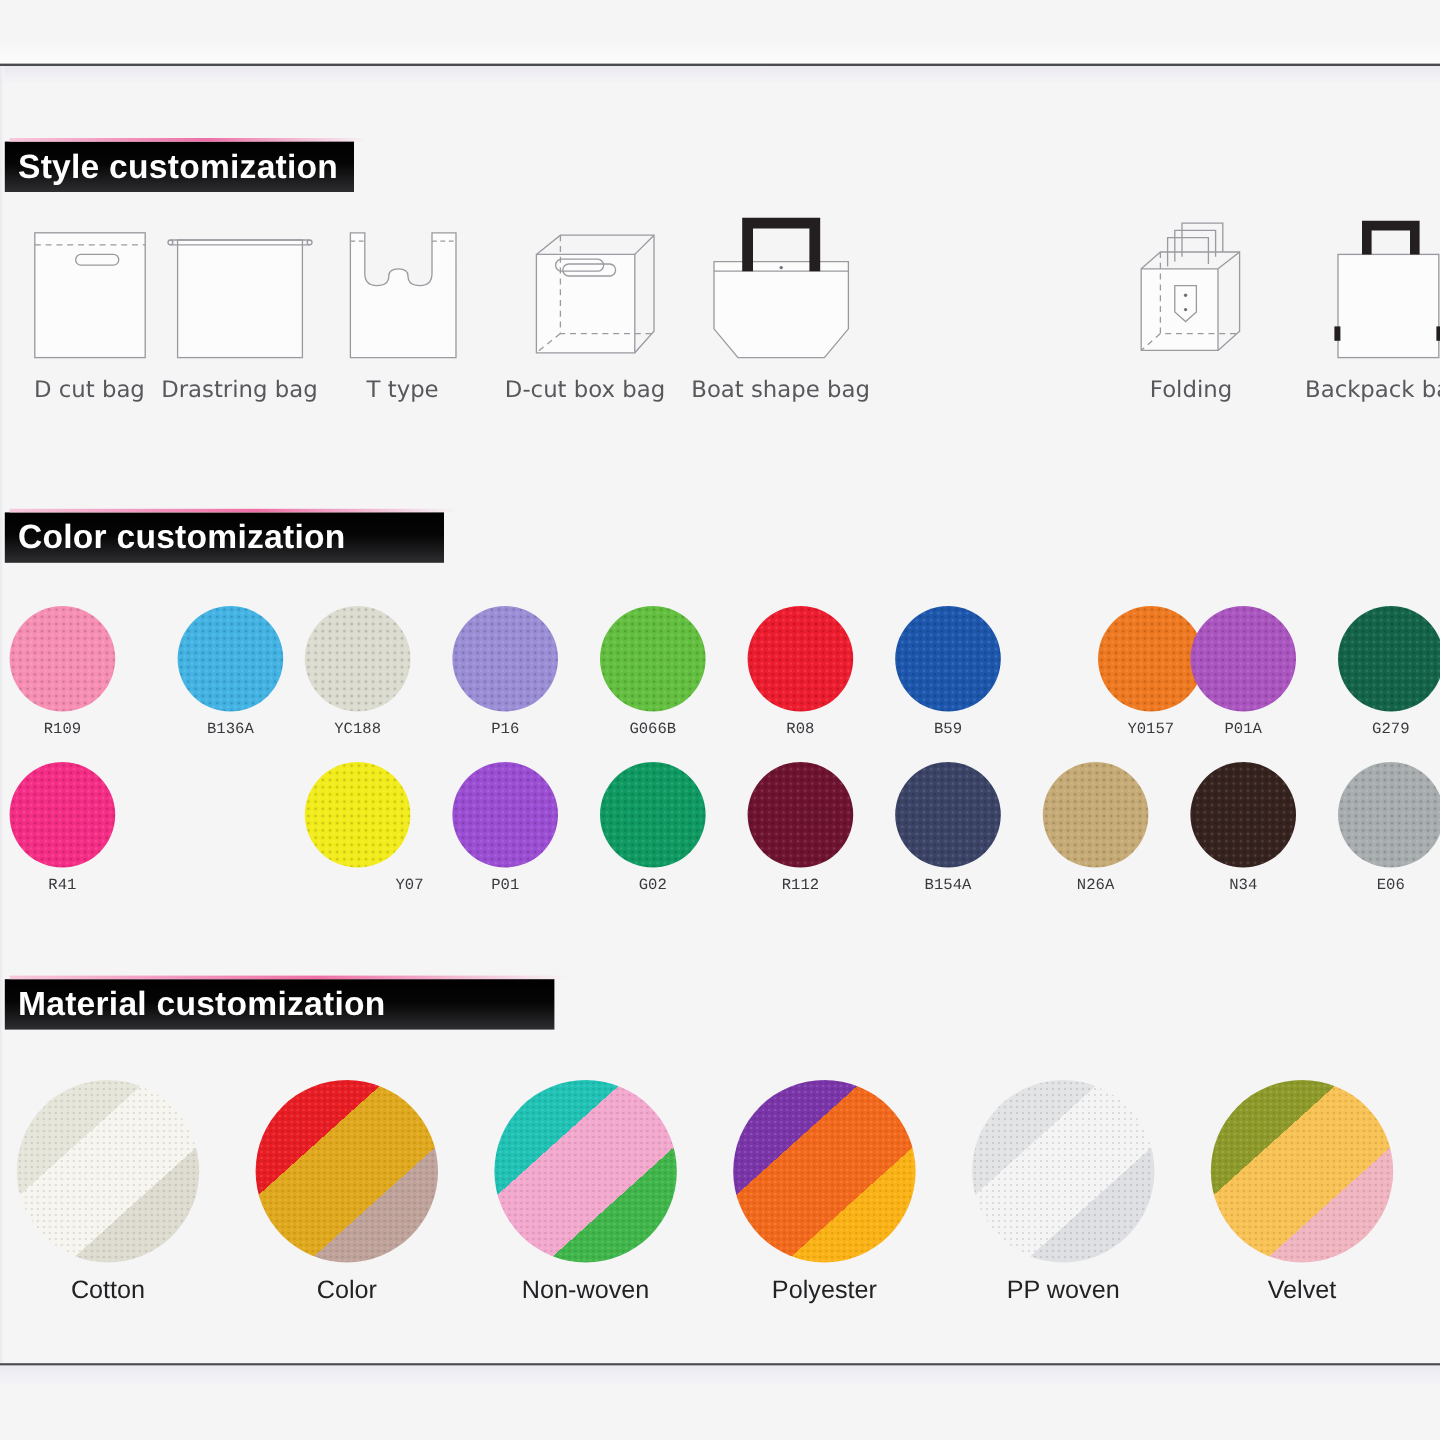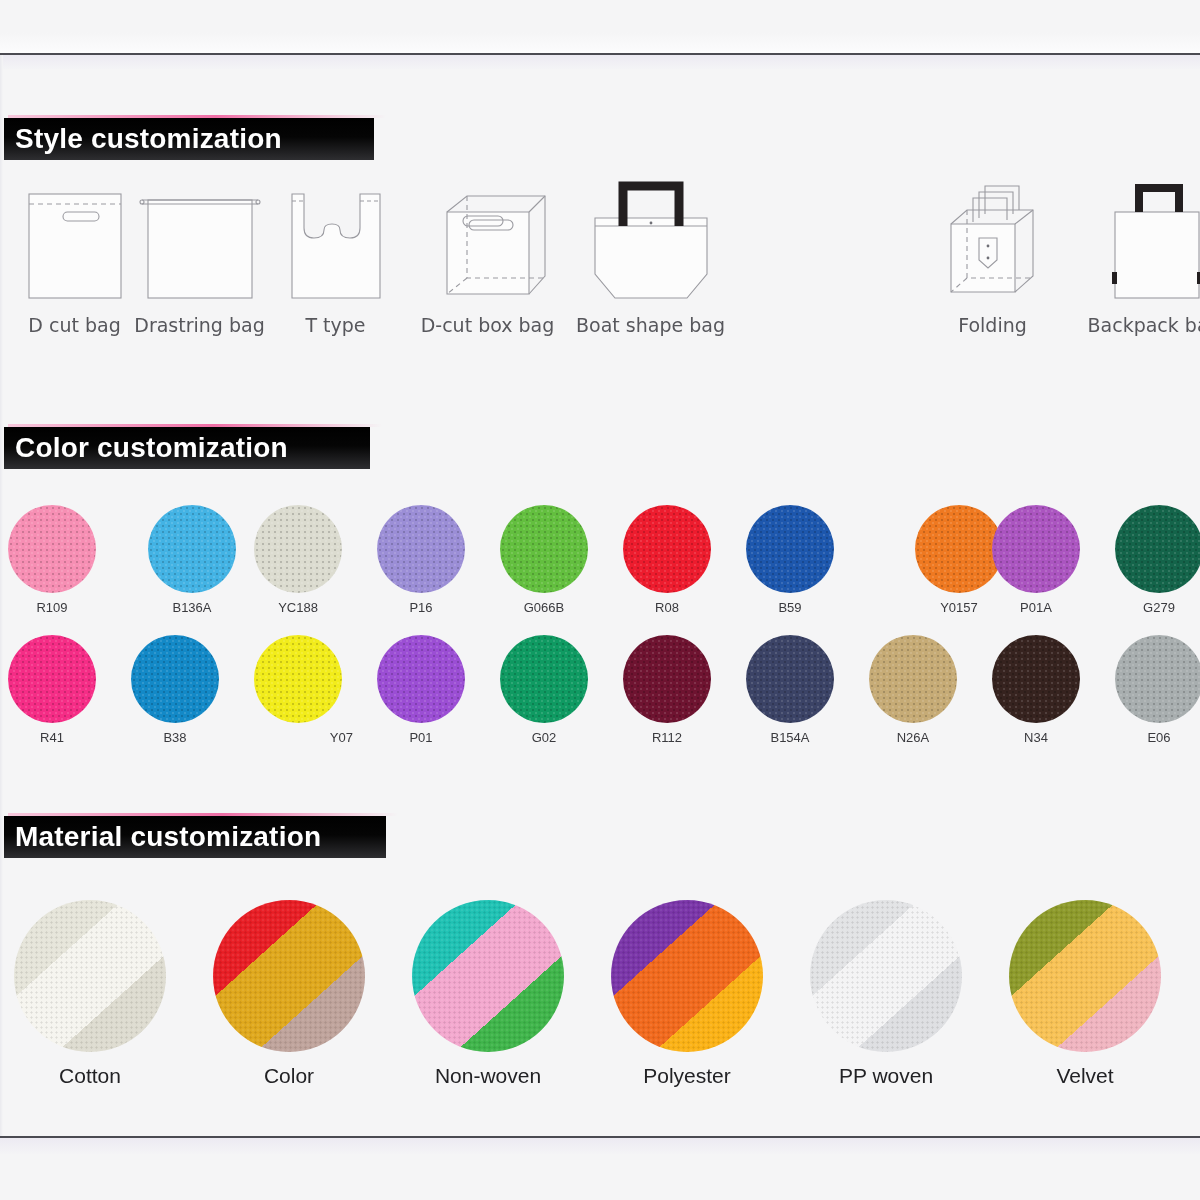--- a/index.html
+++ b/index.html
@@ -57,21 +57,21 @@
   .style-row{ position:absolute; left:0; top:166px; width:1200px; height:190px; }
   .style-item{ position:absolute; top:0; width:165px; text-align:center; }
   .style-art{ height:140px; position:relative; }
   .style-art svg{ position:absolute; left:50%; transform:translateX(-50%); bottom:0; }
   .style-label{
     font-family:"DejaVu Sans", sans-serif;
     font-size:19px; color:#57575c; white-space:nowrap; margin-top:8px;
   }
 
   
-  .color-area{ position:absolute; left:0; top:505px; width:1200px; }
+  .color-area{ position:absolute; left:0; top:505px; width:1200px;font-family:Liberation Mono, monospace; }
   .color-row{ position:relative; height:130px; }
   .color-item{ position:absolute; top:0; width:110px; text-align:center; }
   .swatch{
     width:88px; height:88px; border-radius:50%; margin:0 auto;
     position:relative; overflow:hidden;
   }
   .swatch::after{
     content:""; position:absolute; inset:0; border-radius:50%;
     background-image:
       radial-gradient(rgba(0,0,0,.17) 1px, transparent 1.3px),
@@ -104,21 +104,21 @@
   }
 </style>
 </head>
 <body>
 
 <div class="page-top-band"></div>
 <div class="divider-top"></div>
 <div class="top-under"></div>
 <div class="edge-left"></div>
 
-<div class="banner" id="banner-style" style="left:4px; top:118px; width:370px;">
+<div class="banner" id="banner-style" style="left:4px; top:118px; width:291px;">
   <span class="banner-text">Style customization</span>
 </div>
 
 <div class="style-row" id="style-row">
     <div class="style-item" style="left: -8px;">
       <div class="style-art">
         <svg width="108" height="130" viewBox="0 0 108 130">
       <rect x="8" y="18" width="92" height="104" fill="#fcfcfc" stroke="#9a9aa0" stroke-width="1.1"></rect>
       <line x1="8" y1="28" x2="100" y2="28" stroke="#9a9aa0" stroke-width="1.1" stroke-dasharray="5 4"></line>
       <rect x="42" y="36" width="36" height="9" rx="4.5" fill="none" stroke="#9a9aa0" stroke-width="1.1"></rect>
@@ -249,24 +249,20 @@
       <div class="color-item" style="left: 1104px;">
         <div class="swatch" style="background:#14644a"></div>
         <div class="color-label">G279</div>
       </div>
     </div>
   <div class="color-row" id="color-row-2">
       <div class="color-item" style="left: -3px;">
         <div class="swatch" style="background:#f52d86"></div>
         <div class="color-label">R41</div>
       </div>
-      <div class="color-item" style="left: 120px;">
-        <div class="swatch" style="background:#1389c7"></div>
-        <div class="color-label">B38</div>
-      </div>
       <div class="color-item" style="left: 243px; text-align: right;">
         <div class="swatch" style="background:#f2ec1b"></div>
         <div class="color-label">Y07</div>
       </div>
       <div class="color-item" style="left: 366px;">
         <div class="swatch" style="background:#9b4ed4"></div>
         <div class="color-label">P01</div>
       </div>
       <div class="color-item" style="left: 489px;">
         <div class="swatch" style="background:#0f9a62"></div>
@@ -288,21 +284,21 @@
         <div class="swatch" style="background:#36231f"></div>
         <div class="color-label">N34</div>
       </div>
       <div class="color-item" style="left: 1104px;">
         <div class="swatch" style="background:#a8aeaf"></div>
         <div class="color-label">E06</div>
       </div>
     </div>
 </div>
 
-<div class="banner" id="banner-material" style="left:4px; top:816px; width:382px;">
+<div class="banner" id="banner-material" style="left:4px; top:816px; width:458px;">
   <span class="banner-text">Material customization</span>
 </div>
 
 <div class="material-area" id="material-row">
     <div class="material-item" style="left: -10px;">
       <div class="material-disc">
        <div class="stripes" style="background:linear-gradient(138deg, #f2f1e8 0.0%, #f2f1e8 20.0%, #e6e5da 20.0%, #e6e5da 40.0%, #f6f5ef 40.0%, #f6f5ef 60.0%, #dedcd0 60.0%, #dedcd0 80.0%, #efeee6 80.0%, #efeee6 100.0%);"></div>
        <div class="tex"></div>
      </div>
       <div class="material-label">Cotton</div>

